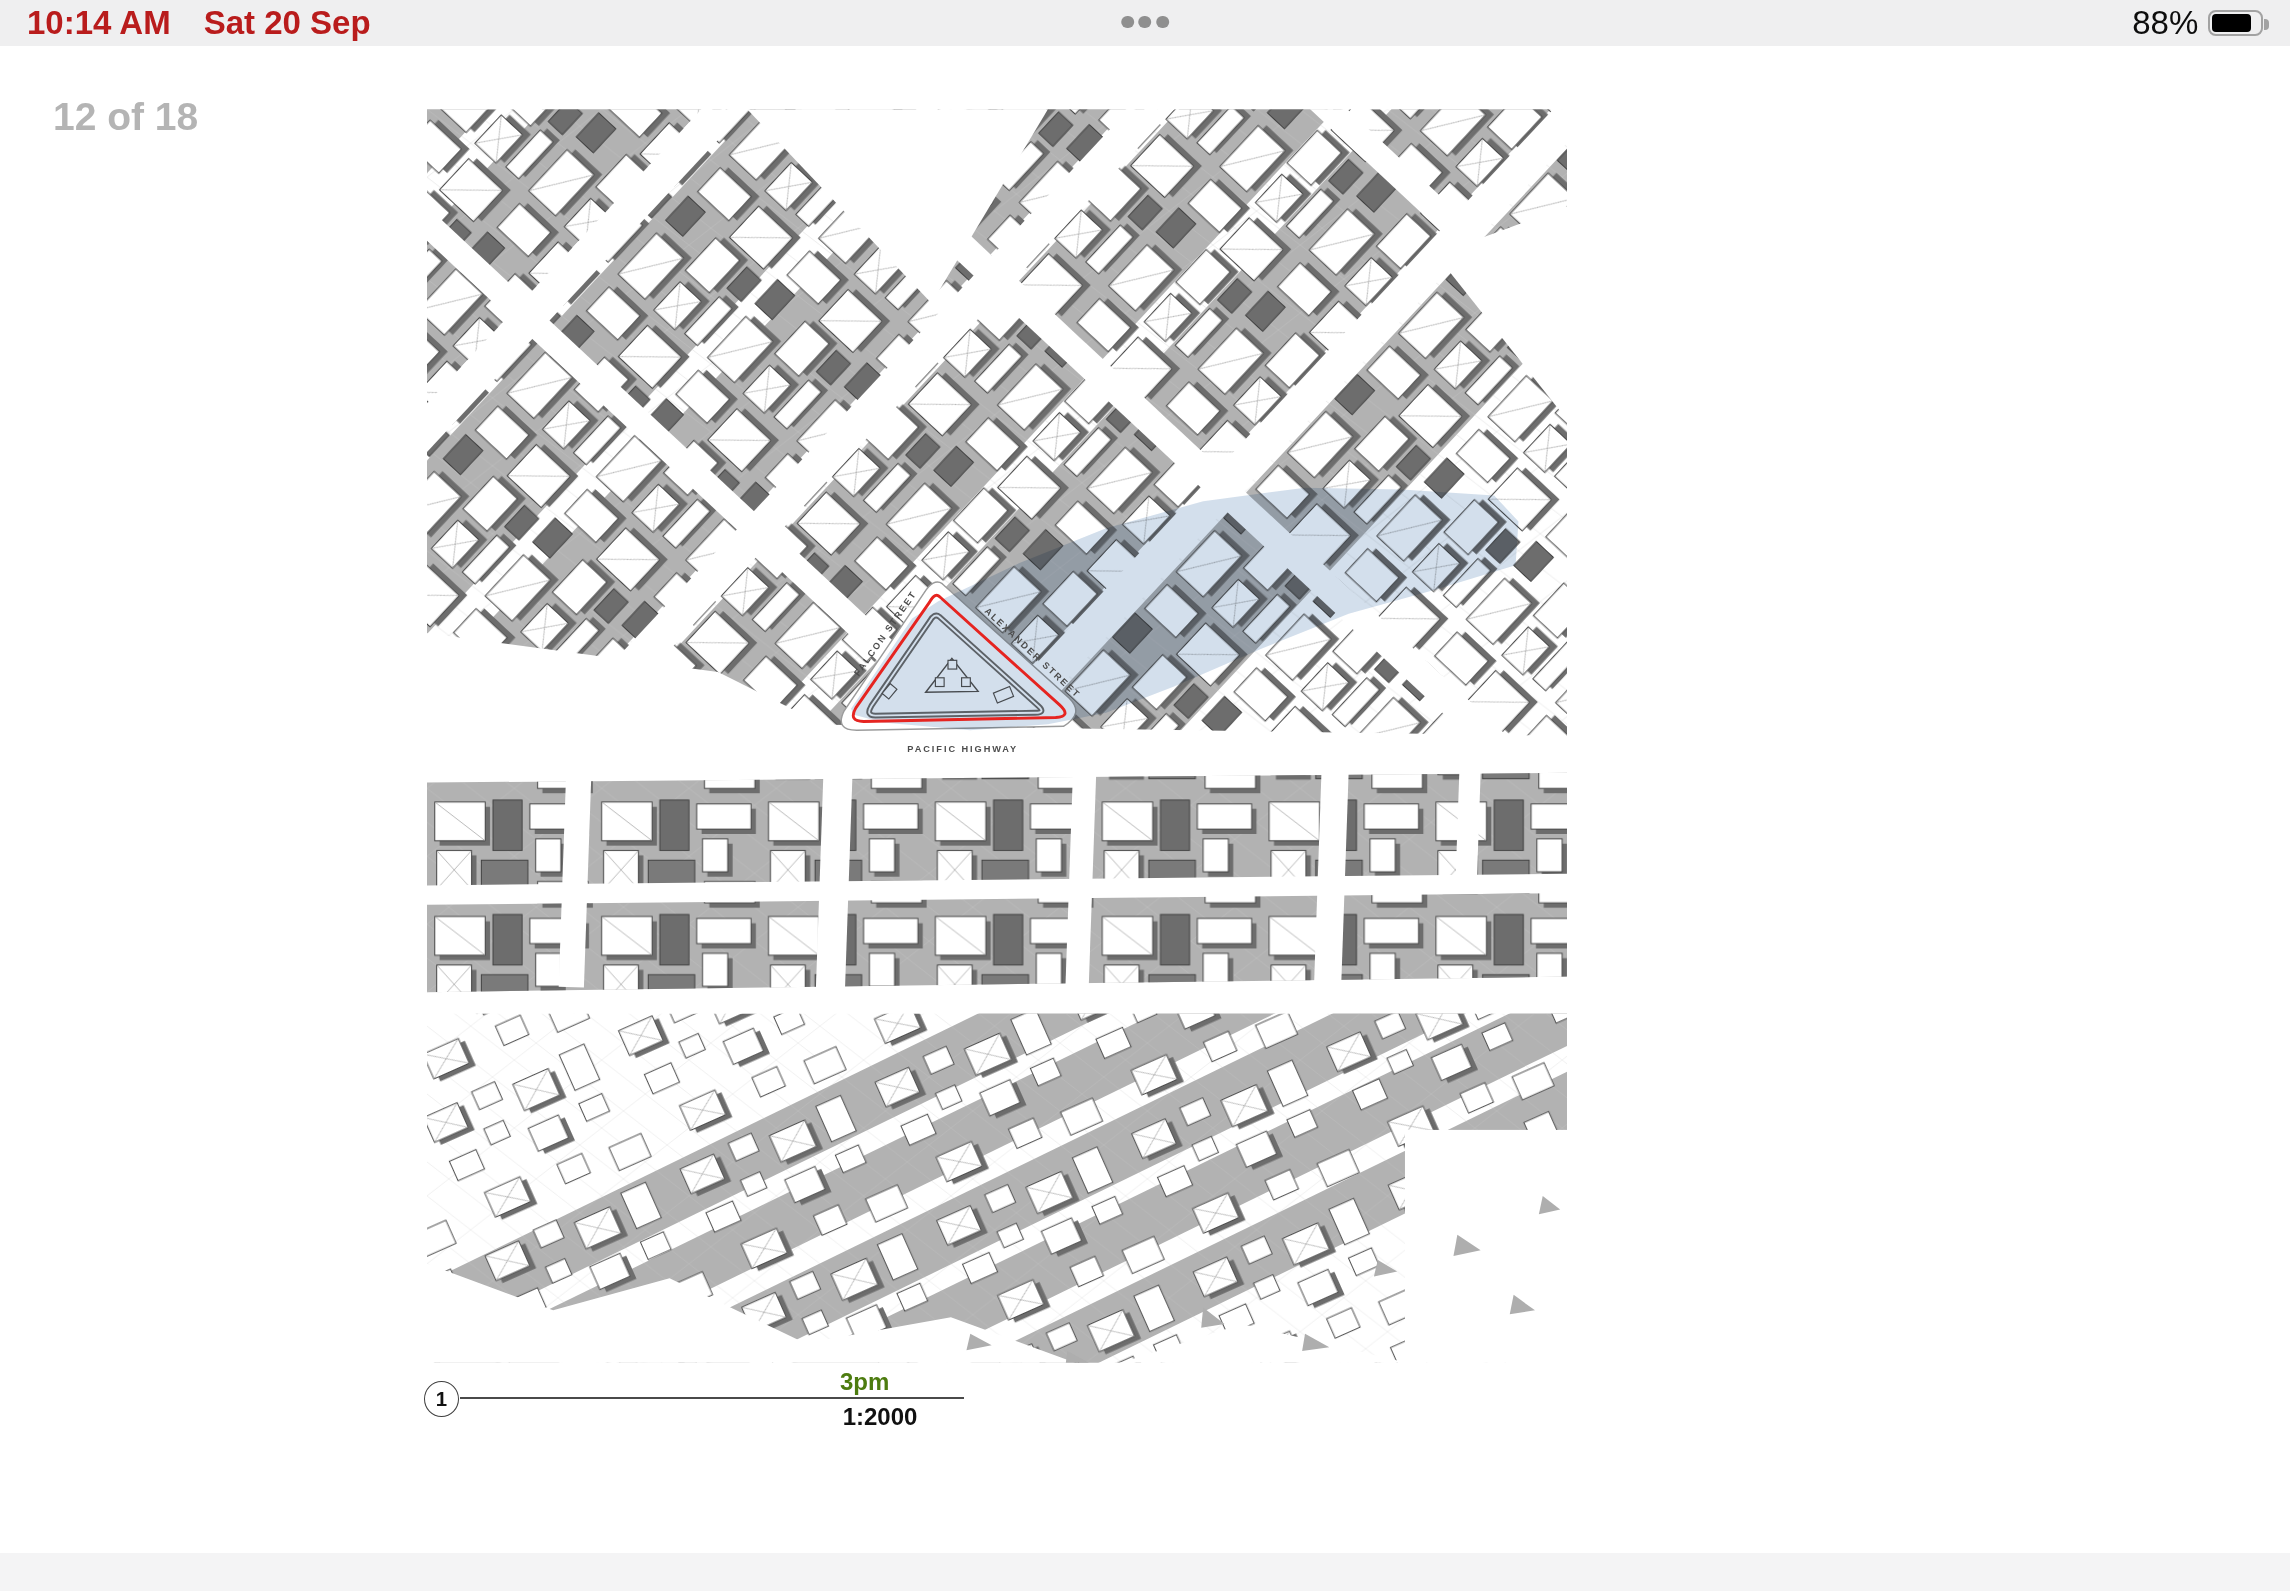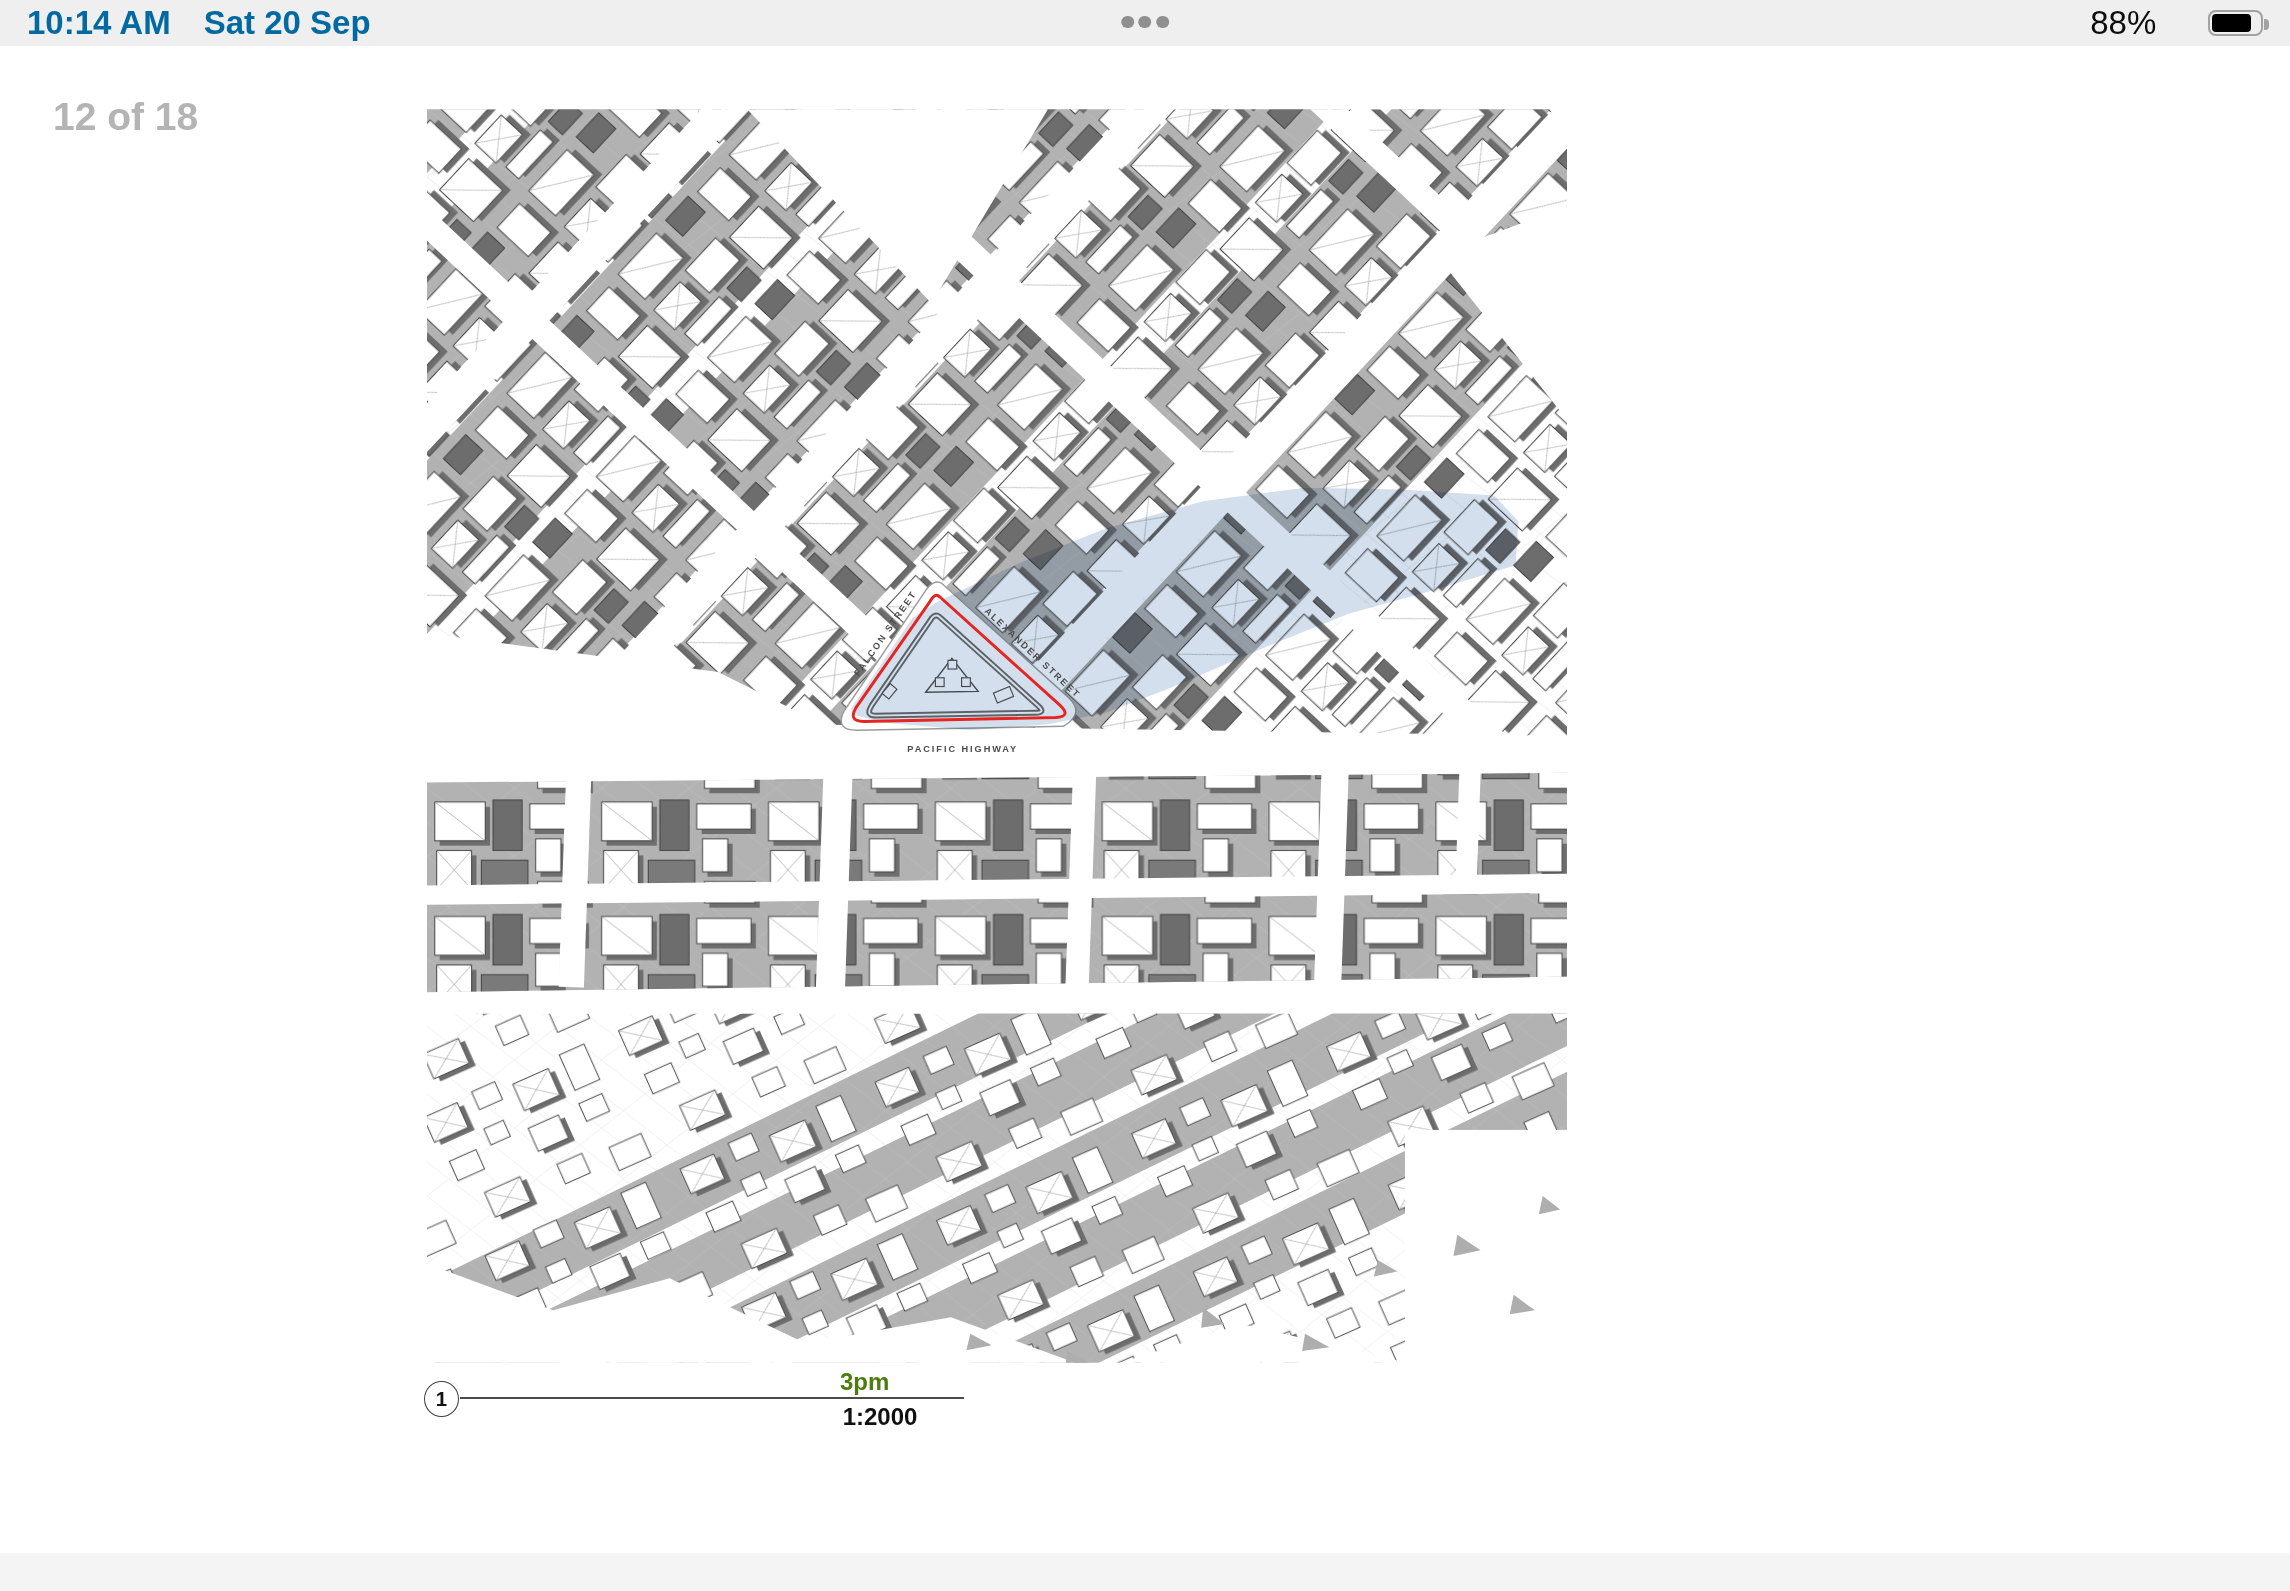--- a/index.html
+++ b/index.html
@@ -4,25 +4,25 @@
 <style>
   * { margin:0; padding:0; box-sizing:border-box; }
   html,body { width:2290px; height:1591px; background:#ffffff; overflow:hidden;
               font-family:"Liberation Sans", sans-serif; }
   .screen { position:relative; width:2290px; height:1591px; background:#ffffff; }
 
   
   .status-bar { position:absolute; left:0; top:0; width:2290px; height:46px;
                 background:#efeff0; display:flex; align-items:center;
                 justify-content:space-between; padding:0 27px; }
-  .sb-left { display:flex; gap:33px; font-size:33px; font-weight:600; color:#0369a1; }
+  .sb-left { display:flex; gap:33px; font-size:33px; font-weight:600; color:#b91c1c; }
   .sb-dots { position:absolute; left:50%; top:15.5px; transform:translateX(-50%);
              display:flex; gap:4.9px; }
   .sb-dot { width:12.6px; height:12.6px; border-radius:50%; background:#8f8f8f; }
-  .sb-right { display:flex; align-items:center;gap:42px; }
+  .sb-right { display:flex; align-items:center; }
   .sb-batt-text { font-size:33px; font-weight:400; color:#0d0d0d; }
   .battery { position:relative; width:55px; height:26px; border:2.4px solid #a2a2a2;
              border-radius:7.8px; margin-left:9.7px; }
   .battery-fill { position:absolute; left:2.4px; top:2.4px; bottom:2.4px; width:39px;
                   background:#000; border-radius:3.9px; }
   .battery-nub { position:absolute; right:-7.8px; top:7.3px; width:4.9px; height:10.7px;
                  background:#a2a2a2; border-radius:0 3.9px 3.9px 0; }
 
   
   .page-indicator { position:absolute; left:53px; top:95px; font-size:39px;

